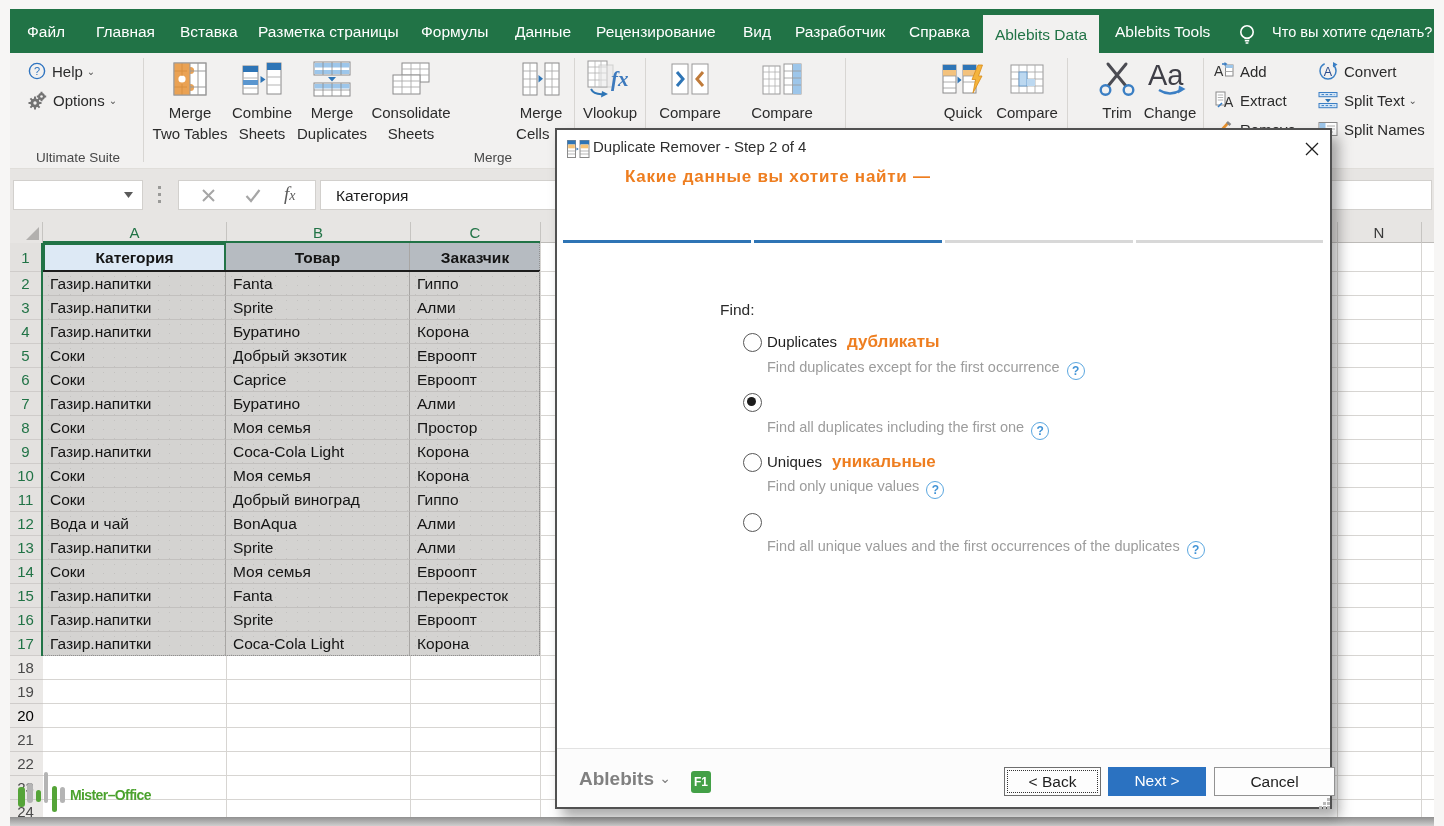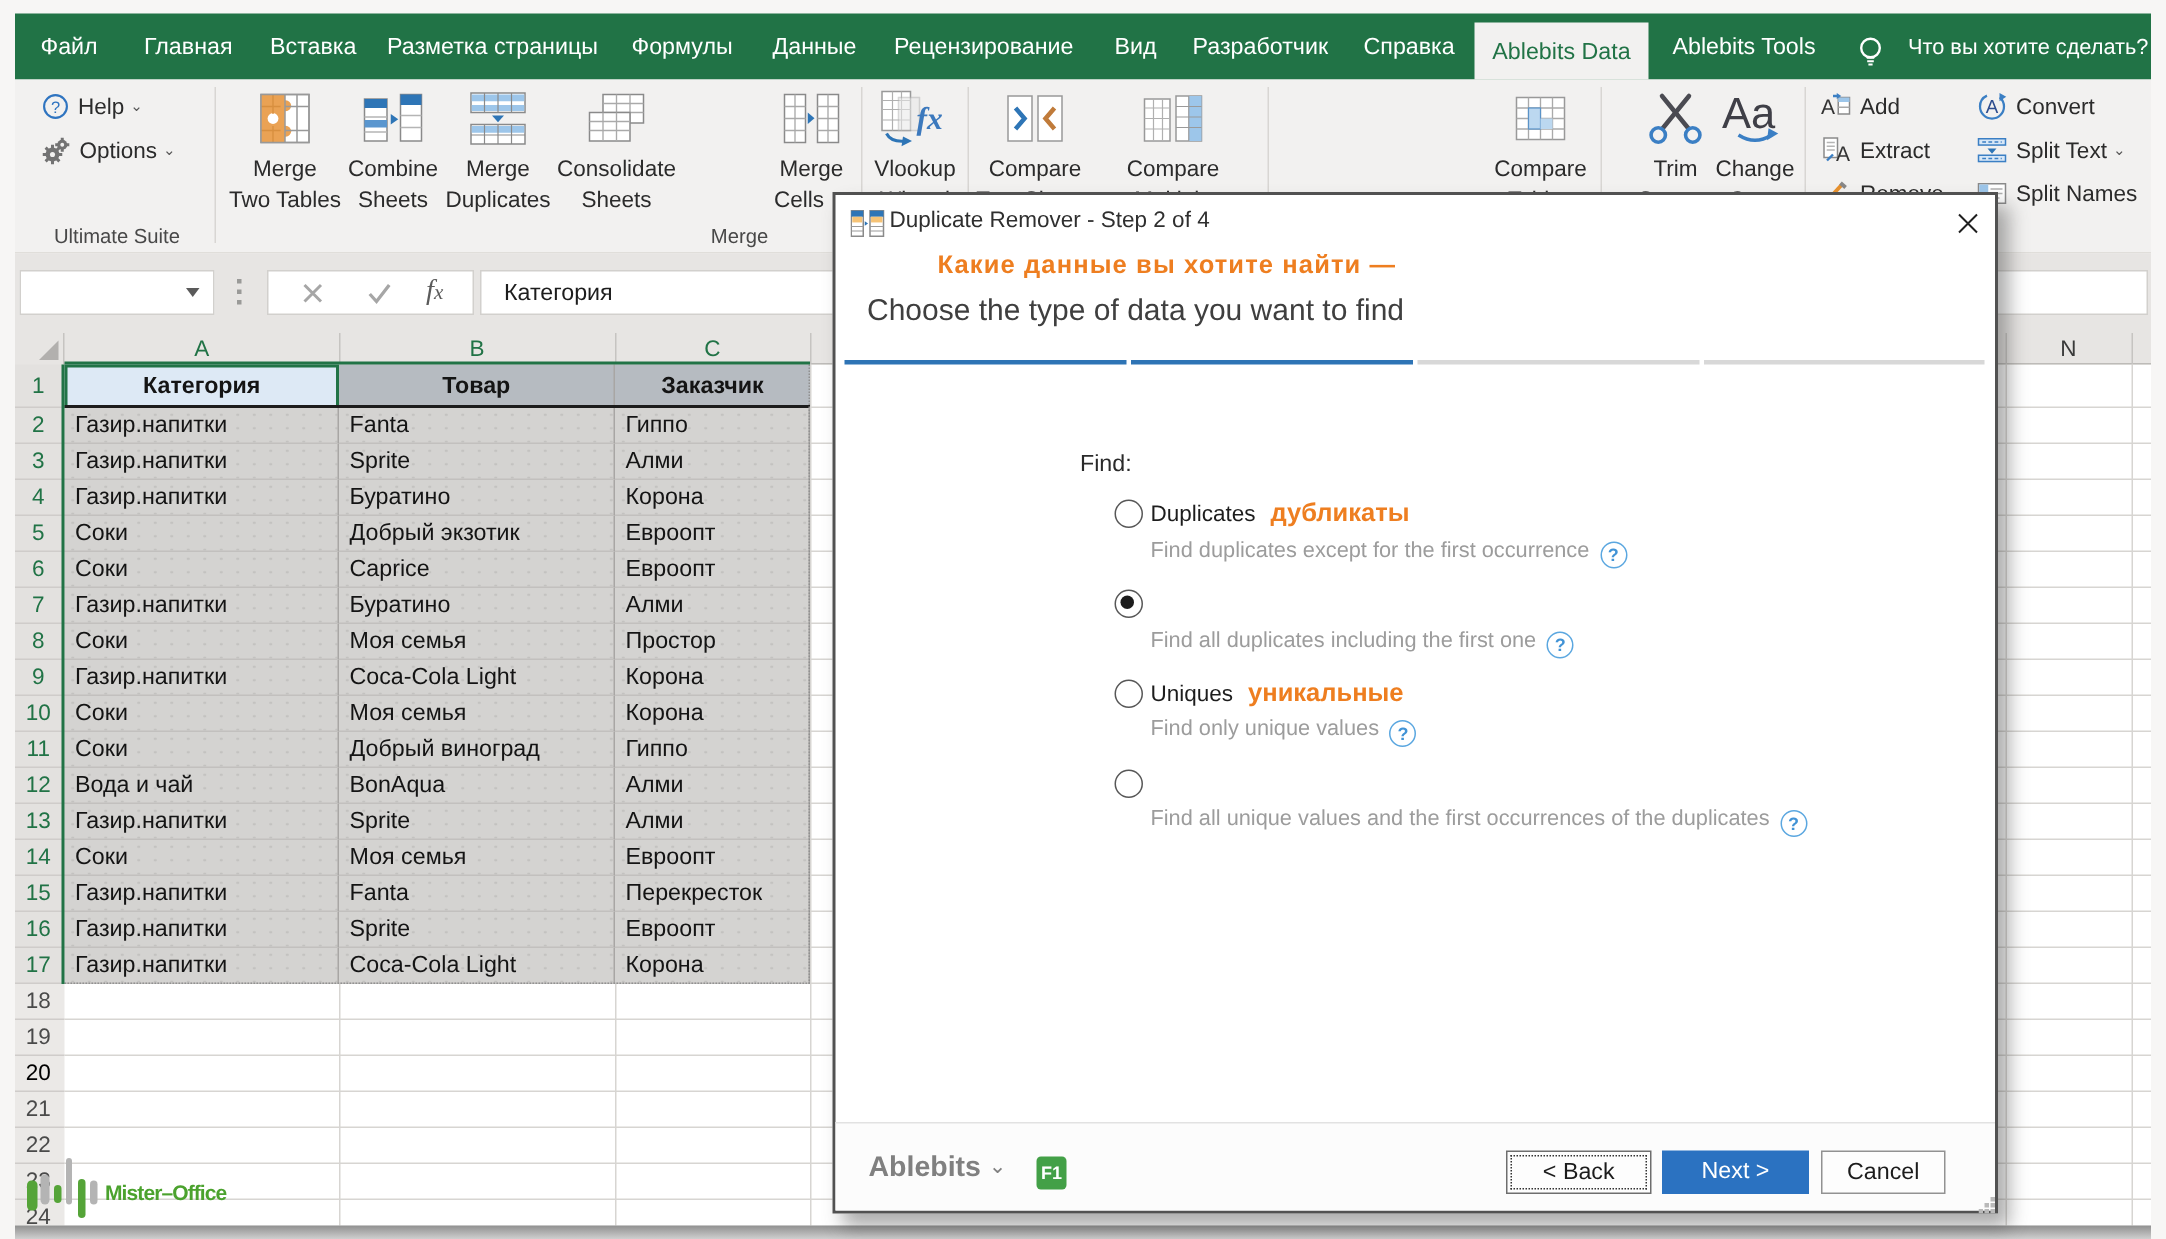--- a/index.html
+++ b/index.html
@@ -217,20 +217,38 @@
             <rect x="22" y="1" width="17" height="30" fill="#fff" stroke="#999"></rect>
             <rect x="30.5" y="1" width="8.5" height="30" fill="#9dc6ea"></rect>
             <path d="M22 8h17M22 15h17M22 22h17M30.5 1v30" stroke="#9a9a9a" stroke-width=".8"></path>
           </svg>
 </div>
         <div class="rl" style="margin-top:5px">Compare</div>
         <div class="rl">Multiple</div>
       </div>
 
 
+<div class="rbtn" style="left:903px;width:100px">
+        <div class="ric">
+<svg width="42" height="32" viewBox="0 0 42 32">
+            <rect x="1" y="2" width="13" height="28" fill="#fff" stroke="#8a8a8a"></rect>
+            <rect x="1" y="2" width="13" height="5" fill="#2e75b6"></rect>
+            <rect x="1" y="7" width="13" height="6" fill="#f3c27d"></rect>
+            <path d="M1 13h13M1 19h13M1 25h13" stroke="#999" stroke-width=".8"></path>
+            <polygon points="15.5,13.5 19.5,17 15.5,20.5" fill="#2e75b6"></polygon>
+            <rect x="21" y="2" width="13" height="28" fill="#fff" stroke="#8a8a8a"></rect>
+            <rect x="21" y="2" width="13" height="5" fill="#2e75b6"></rect>
+            <rect x="21" y="7" width="13" height="6" fill="#f3c27d"></rect>
+            <path d="M21 13h13M21 19h13" stroke="#999" stroke-width=".8"></path>
+            <polygon points="36,2 40.5,2 36.5,13 40,13 31,30 33.5,16.5 30,16.5" fill="#f5b43c" stroke="#d78c1a" stroke-width=".8"></polygon>
+          </svg>
+</div>
+        <div class="rl" style="margin-top:5px">Quick</div>
+        <div class="rl">Dedupe</div>
+      </div>
 
 <div class="rbtn" style="left:967px;width:100px">
         <div class="ric">
 <svg width="36" height="32" viewBox="0 0 36 32">
             <rect x="2" y="2" width="32" height="28" fill="#fff" stroke="#999"></rect>
             <path d="M10 2v28M18 2v28M26 2v28M2 9h32M2 16h32M2 23h32" stroke="#aaa" stroke-width=".9"></path>
             <rect x="10" y="9" width="8" height="14" fill="#bcd8f0" stroke="#5a93c8" stroke-width=".8"></rect>
             <rect x="18" y="16" width="8" height="7" fill="#bcd8f0"></rect>
           </svg>
 </div>
@@ -515,21 +533,20 @@
         <rect x="13" y=".5" width="9" height="17" fill="#fff" stroke="#8a8a8a"></rect>
         <rect x="13" y=".5" width="9" height="4" fill="#2e75b6"></rect>
         <rect x="13.7" y="4.5" width="7.6" height="3.8" fill="#f6c376"></rect>
         <path d="M13 11h9M13 14h9" stroke="#999" stroke-width=".7"></path>
       </svg>
 <div style="position:absolute;left:36px;top:8px;font-size:15px;color:#2f2f2f">Duplicate Remover - Step 2 of 4</div>
 <svg style="position:absolute;left:748px;top:12px" width="14" height="14" viewBox="0 0 14 14">
         <path d="M1 1l12 12M13 1L1 13" stroke="#1f1f1f" stroke-width="1.3"></path>
       </svg>
 <div class="orange" style="position:absolute;left:68px;top:37px;font-size:17px;letter-spacing:.75px">Какие данные вы хотите найти —</div>
-<div style="position:absolute;left:21px;top:66px;font-size:20px;color:#3f3f3f">Choose the type of data you want to find</div>
 <div style="position:absolute;left:6px;top:110px;width:188px;height:2.5px;background:#2e74b5"></div>
 <div style="position:absolute;left:197px;top:110px;width:188px;height:2.5px;background:#2e74b5"></div>
 <div style="position:absolute;left:388px;top:110px;width:188px;height:2.5px;background:#d8d8d8"></div>
 <div style="position:absolute;left:579px;top:110px;width:187px;height:2.5px;background:#d8d8d8"></div>
 <div style="position:absolute;left:163px;top:171px;font-size:15.5px;color:#2a2a2a">Find:</div>
 <div class="radio" style="left:185.5px;top:202.5px"></div>
 <div class="rlbl" style="left:210px;top:201px">Duplicates<span class="orange" style="font-size:17px">дубликаты</span></div>
 <div class="rdesc" style="left:210px;top:227px">Find duplicates except for the first occurrence<span class="qm">?</span></div>
 <div class="radio" style="left:185.5px;top:262.5px">
         <div style="position:absolute;left:3.3px;top:3.3px;width:9px;height:9px;border-radius:50%;background:#1c1c1c"></div>
@@ -538,21 +555,21 @@
 <div class="radio" style="left:185.5px;top:322.5px"></div>
 <div class="rlbl" style="left:210px;top:321px">Uniques<span class="orange" style="font-size:17px">уникальные</span></div>
 <div class="rdesc" style="left:210px;top:346px">Find only unique values<span class="qm">?</span></div>
 <div class="radio" style="left:185.5px;top:382.5px"></div>
 <div class="rdesc" style="left:210px;top:406px">Find all unique values and the first occurrences of the duplicates<span class="qm">?</span></div>
 <div style="position:absolute;left:0;top:618px;width:773px;height:59px;background:#fcfcfc;border-top:1px solid #e2e2e2"></div>
 <div style="position:absolute;left:22px;top:638px;font-size:19px;font-weight:bold;color:#808080">Ablebits <span style="font-weight:normal;font-size:14px;vertical-align:2px">⌄</span></div>
 <div style="position:absolute;left:134px;top:641px;width:20px;height:22px;background:#43a047;border-radius:3px;color:#fff;font-size:12px;font-weight:bold;text-align:center;line-height:22px">F1</div>
 <div class="dbtn" style="left:447px;width:97px;background:#fdfdfd;border:1px solid #6e6e6e;color:#1c1c1c"><div style="position:absolute;left:2px;top:2px;right:2px;bottom:2px;border:1px dotted #333"></div>&lt; Back</div>
 <div class="dbtn" style="left:551px;width:98px;background:#2b72c1;color:#fff">Next &gt;</div>
-<div class="dbtn" style="left:657px;width:83px;background:#fdfdfd;border:1px solid #929292;color:#1c1c1c">Cancel</div>
+<div class="dbtn" style="left:657px;width:121px;background:#fdfdfd;border:1px solid #929292;color:#1c1c1c">Cancel</div>
 <svg style="position:absolute;left:762px;top:668px" width="11" height="11" viewBox="0 0 11 11">
         <g fill="#b9b9b9">
           <rect x="8" y="0" width="3" height="3"></rect>
           <rect x="8" y="4" width="3" height="3"></rect>
           <rect x="4" y="4" width="3" height="3"></rect>
           <rect x="8" y="8" width="3" height="3"></rect>
           <rect x="4" y="8" width="3" height="3"></rect>
           <rect x="0" y="8" width="3" height="3"></rect>
         </g>
       </svg>

